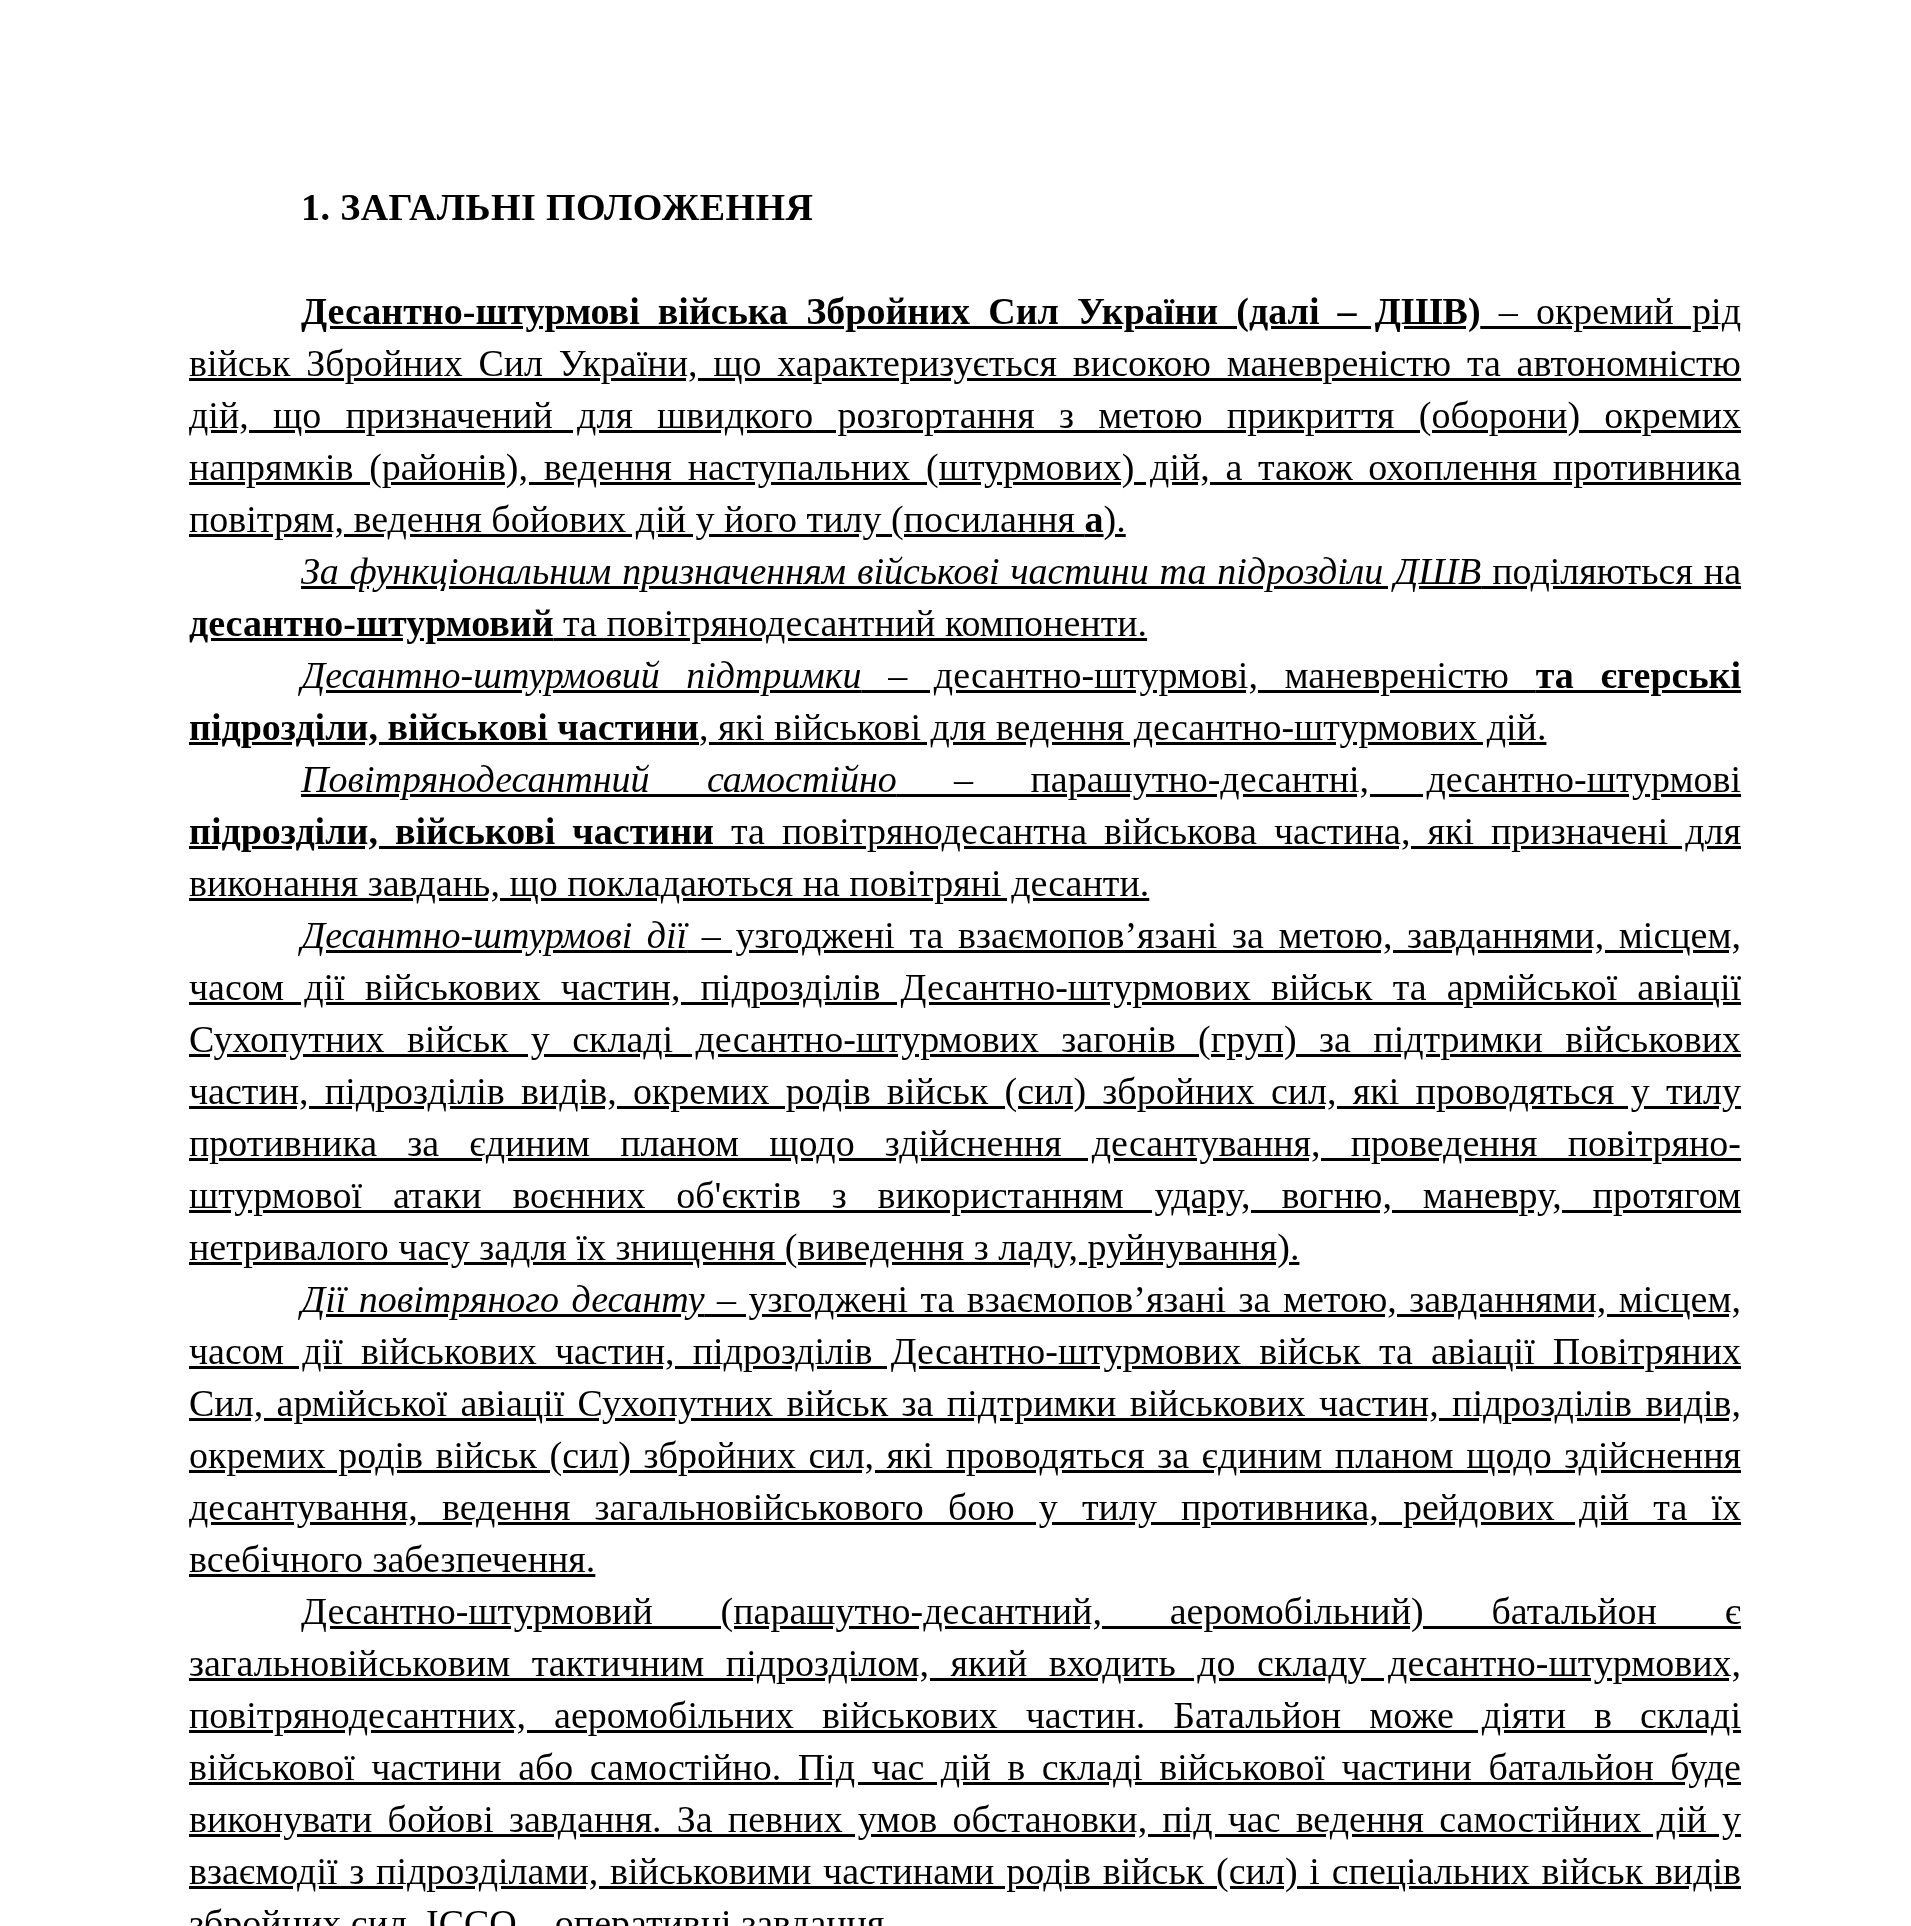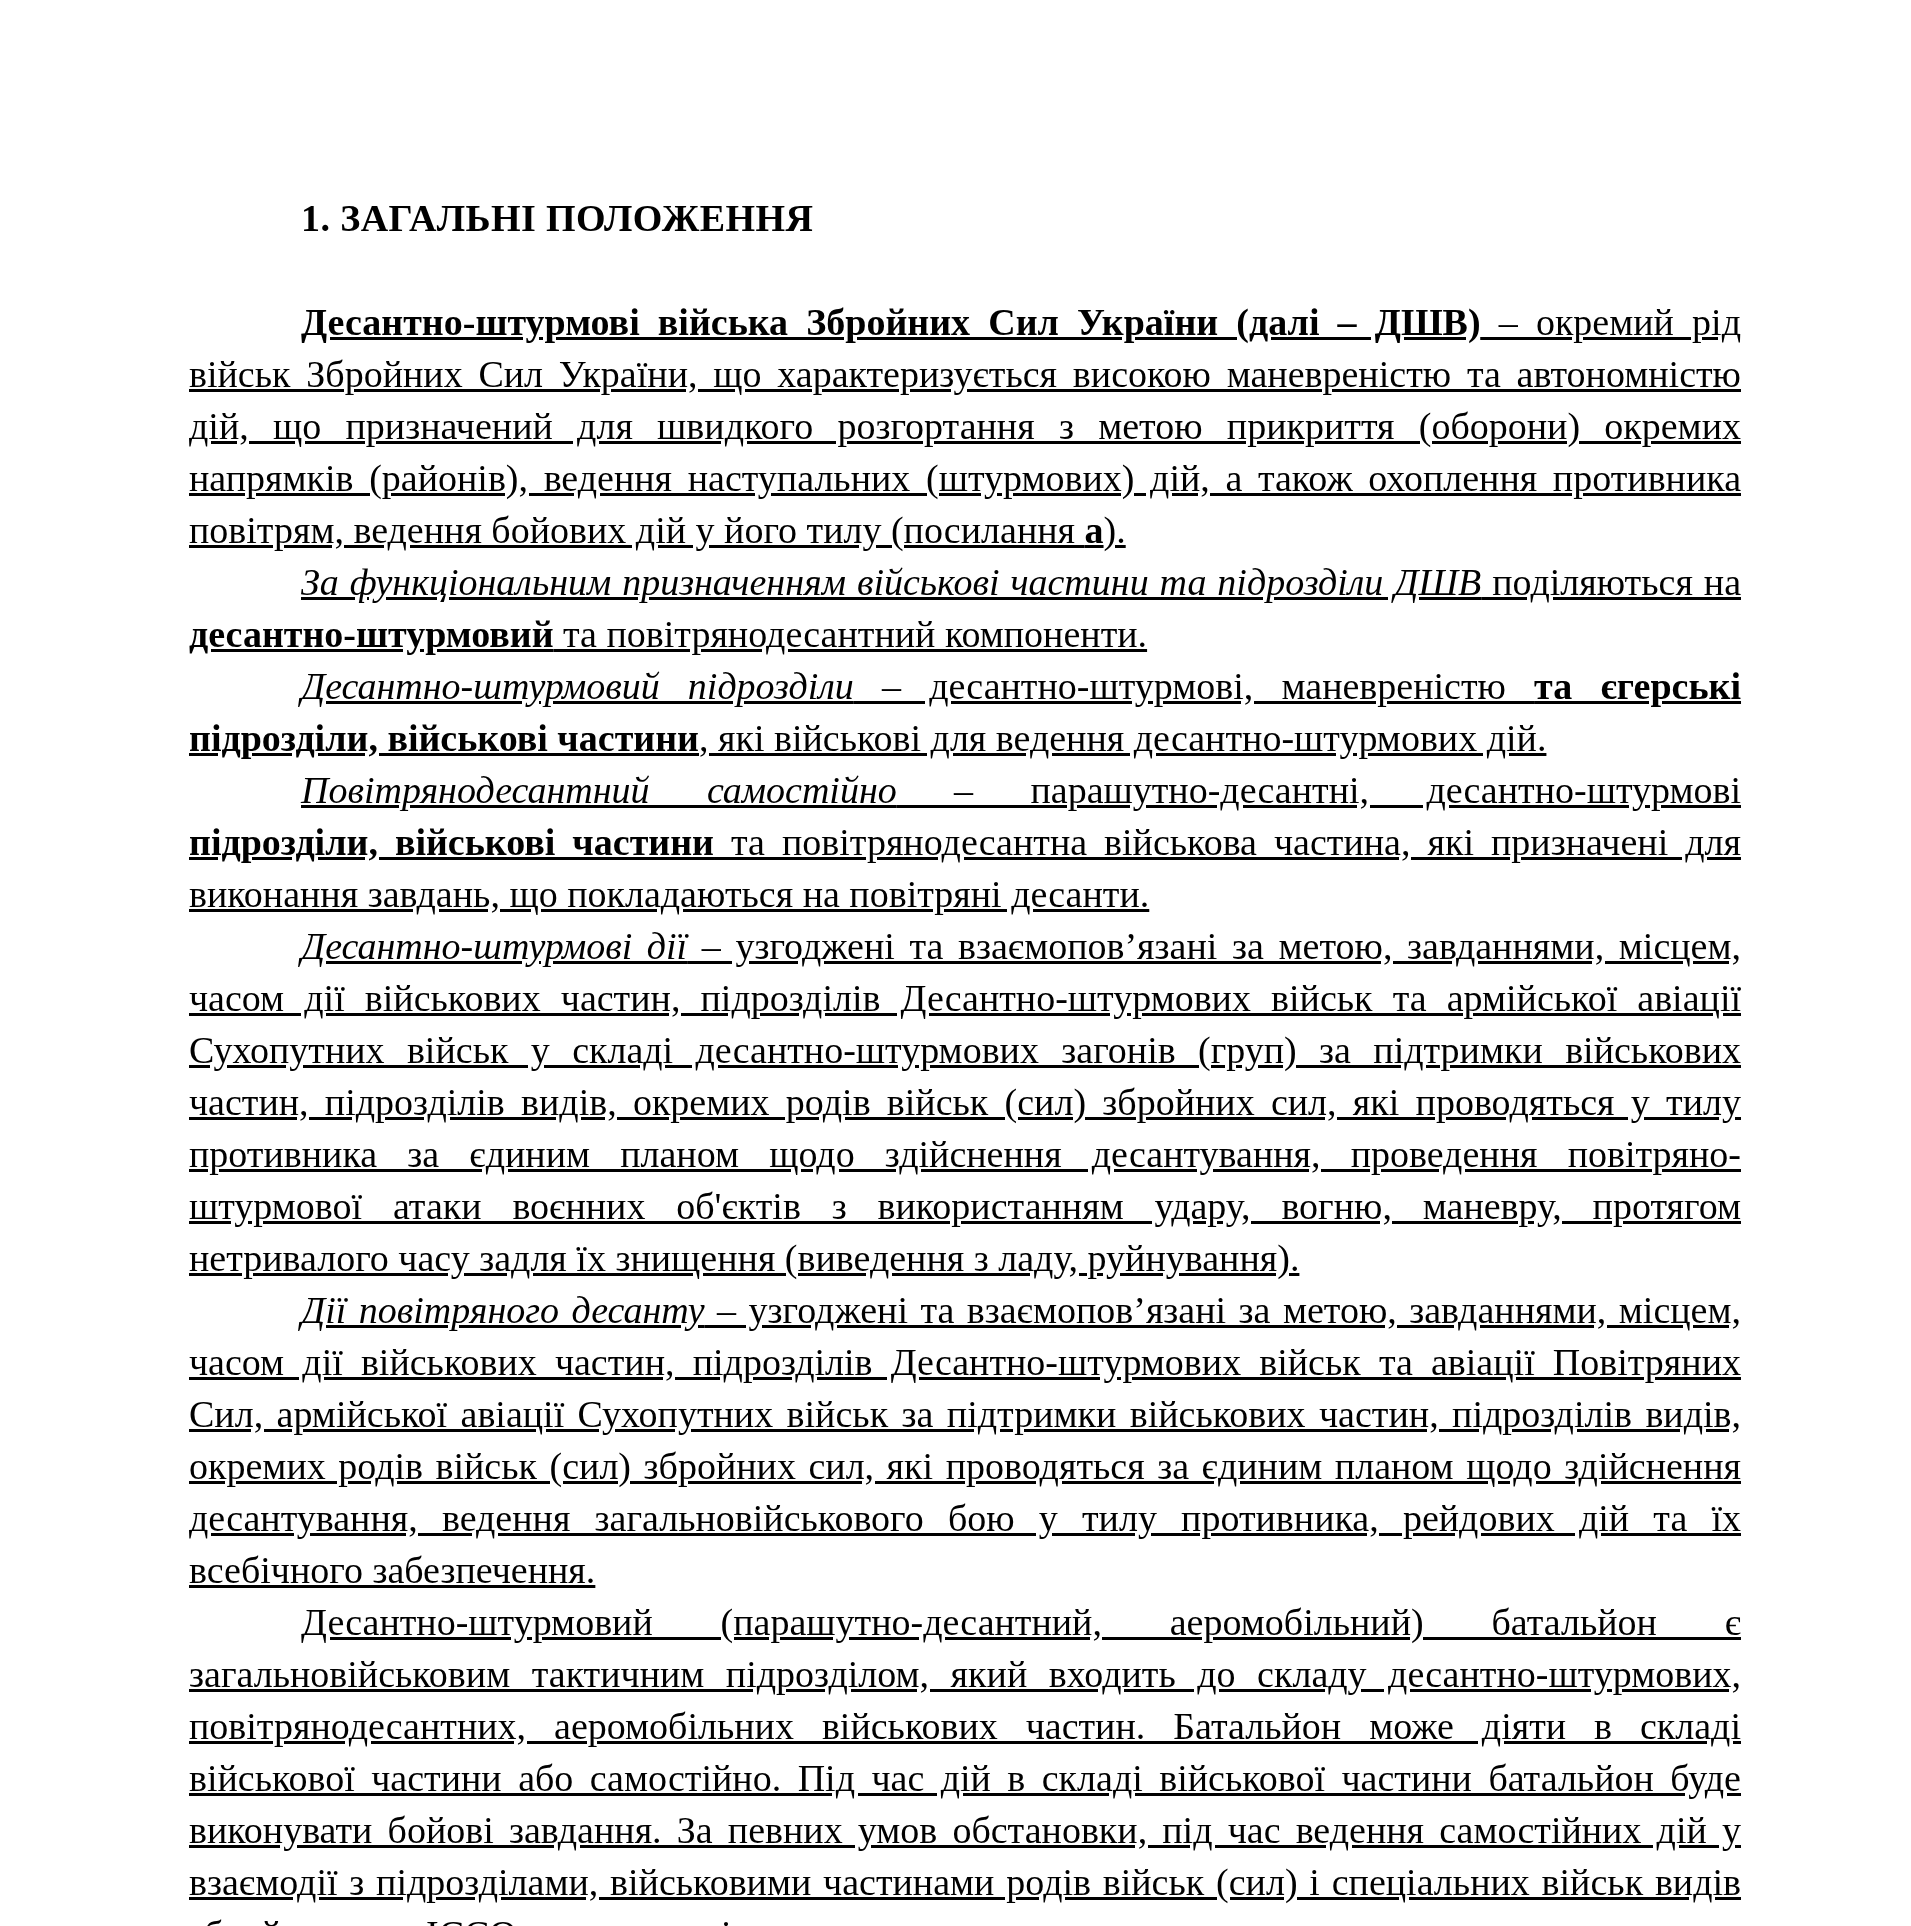--- a/index.html
+++ b/index.html
@@ -19,21 +19,21 @@
     box-sizing: border-box;
     width: 1911px;
     height: 2703px;
     padding: 181px 170px 116px 189px;
     background: #ffffff;
   }
   .title {
     font-size: 38px;
     line-height: 52px;
     font-weight: bold;
-    margin: 11px 0 52px 0;
+    margin: 0 0 52px 0;
     text-indent: 112px;
     letter-spacing: 0.4px;
   }
   .heading {
     font-size: 38px;
     line-height: 52px;
     font-weight: bold;
     margin: 0 0 65px 0;
     text-align: justify;
     text-indent: 112px;
@@ -52,20 +52,20 @@
 </head>
 <body>
 
 <div class="page">
   <h1 class="title">1. ЗАГАЛЬНІ ПОЛОЖЕННЯ</h1>
 
 
   <div>
     <p class="para"><span class="b">Десантно-штурмові війська Збройних Сил України (далі – ДШВ)</span><span> – окремий рід військ Збройних Сил України, що характеризується високою маневреністю та автономністю дій, що призначений для швидкого розгортання з метою прикриття (оборони) окремих напрямків (районів), ведення наступальних (штурмових) дій, а також охоплення противника повітрям, ведення бойових дій у його тилу (посилання </span><span class="b">а</span><span>).</span></p>
     <p class="para"><span class="i">За функціональним призначенням військові частини та підрозділи ДШВ</span><span> поділяються на </span><span class="b">десантно-штурмовий</span><span> та повітрянодесантний компоненти.</span></p>
-    <p class="para"><span class="i">Десантно-штурмовий підрозділи</span><span> – десантно-штурмові, маневреністю </span><span class="b">та єгерські підрозділи, військові частини</span><span>, які військові для ведення десантно-штурмових дій.</span></p>
+    <p class="para"><span class="i">Десантно-штурмовий підтримки</span><span> – десантно-штурмові, маневреністю </span><span class="b">та єгерські підрозділи, військові частини</span><span>, які військові для ведення десантно-штурмових дій.</span></p>
     <p class="para"><span class="i">Повітрянодесантний самостійно</span><span> – парашутно-десантні, десантно-штурмові </span><span class="b">підрозділи, військові частини</span><span> та повітрянодесантна військова частина, які призначені для виконання завдань, що покладаються на повітряні десанти.</span></p>
     <p class="para"><span class="i">Десантно-штурмові дії</span><span> – узгоджені та взаємопов’язані за метою, завданнями, місцем, часом дії військових частин, підрозділів Десантно-штурмових військ та армійської авіації Сухопутних військ у складі десантно-штурмових загонів (груп) за підтримки військових частин, підрозділів видів, окремих родів військ (сил) збройних сил, які проводяться у тилу противника за єдиним планом щодо здійснення десантування, проведення повітряно-штурмової атаки воєнних об'єктів з використанням удару, вогню, маневру, протягом нетривалого часу задля їх знищення (виведення з ладу, руйнування).</span></p>
     <p class="para"><span class="i">Дії повітряного десанту</span><span> – узгоджені та взаємопов’язані за метою, завданнями, місцем, часом дії військових частин, підрозділів Десантно-штурмових військ та авіації Повітряних Сил, армійської авіації Сухопутних військ за підтримки військових частин, підрозділів видів, окремих родів військ (сил) збройних сил, які проводяться за єдиним планом щодо здійснення десантування, ведення загальновійськового бою у тилу противника, рейдових дій та їх всебічного забезпечення.</span></p>
     <p class="para"><span>Десантно-штурмовий (парашутно-десантний, аеромобільний) батальйон є загальновійськовим тактичним підрозділом, який входить до складу десантно-штурмових, повітрянодесантних, аеромобільних військових частин. Батальйон може діяти в складі військової частини або самостійно. Під час дій в складі військової частини батальйон буде виконувати бойові завдання. За певних умов обстановки, під час ведення самостійних дій у взаємодії з підрозділами, військовими частинами родів військ (сил) і спеціальних військ видів збройних сил, ІССО – оперативні завдання.</span></p>
   </div>
 </div>
 
 
 </body></html>

